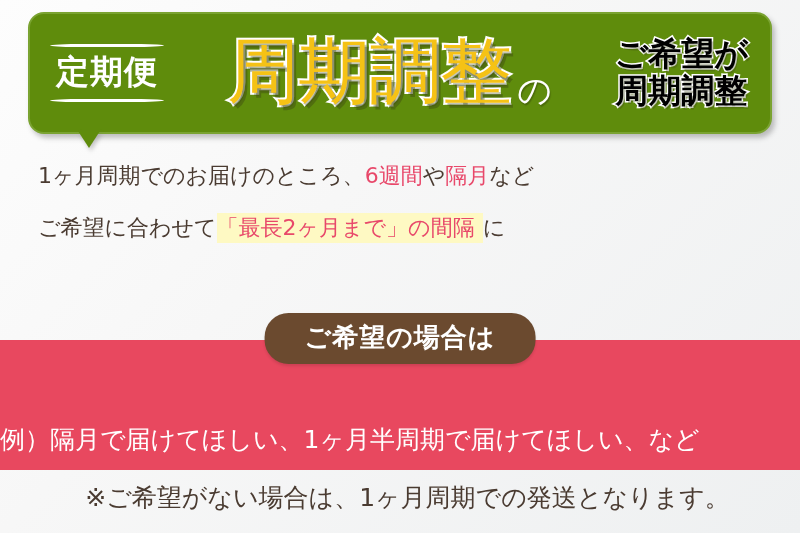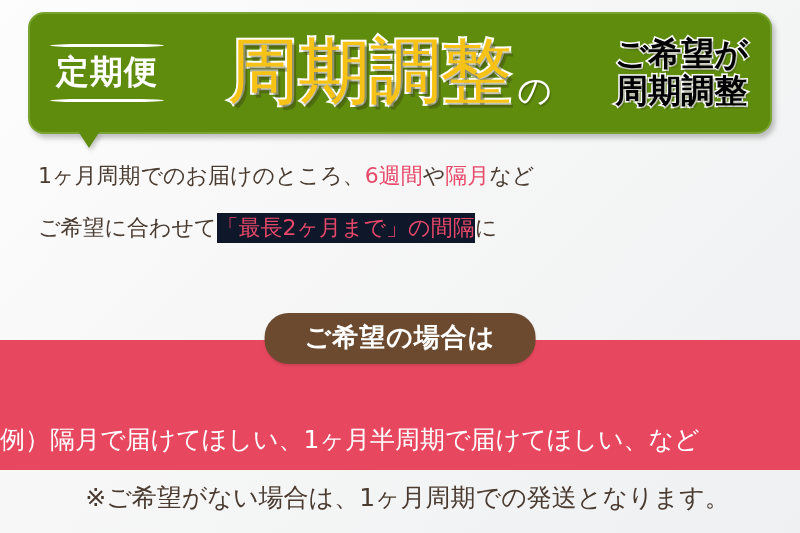--- a/index.html
+++ b/index.html
@@ -111,21 +111,21 @@
     left:38px; top:150px;
     width:726px;
     font-size:22px;
     line-height:52px;
     color:#4a3b31;
     letter-spacing:0px;
     white-space:nowrap;
   }
   .body-copy .ln { display:block; }
   .pink  { color:#e8486a; }
-  .hl    { background:#0f172a; padding:2px 0 3px 0; box-decoration-break:clone; }
+  .hl    { background:#fef9c3; padding:2px 8px 3px 0; box-decoration-break:clone; }
 
   
   .pill {
     position:absolute;
     left:50%; top:313px;
     transform:translateX(-50%);
     background:#6b4a2f;
     color:#ffffff;
     font-size:26px;
     font-weight:700;

